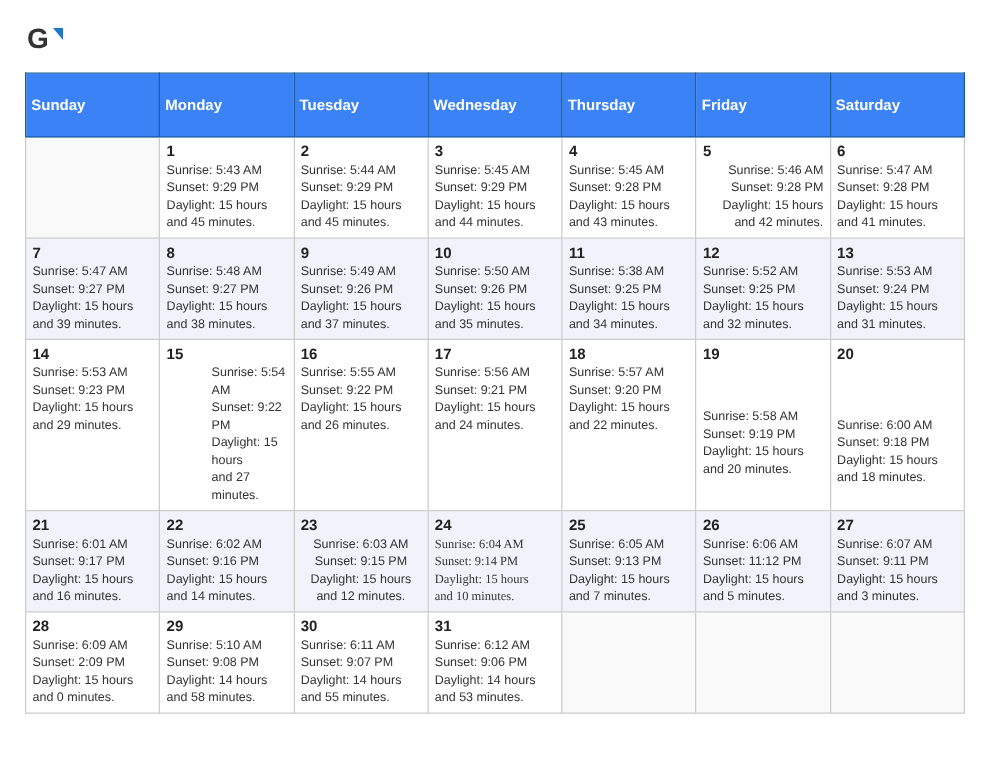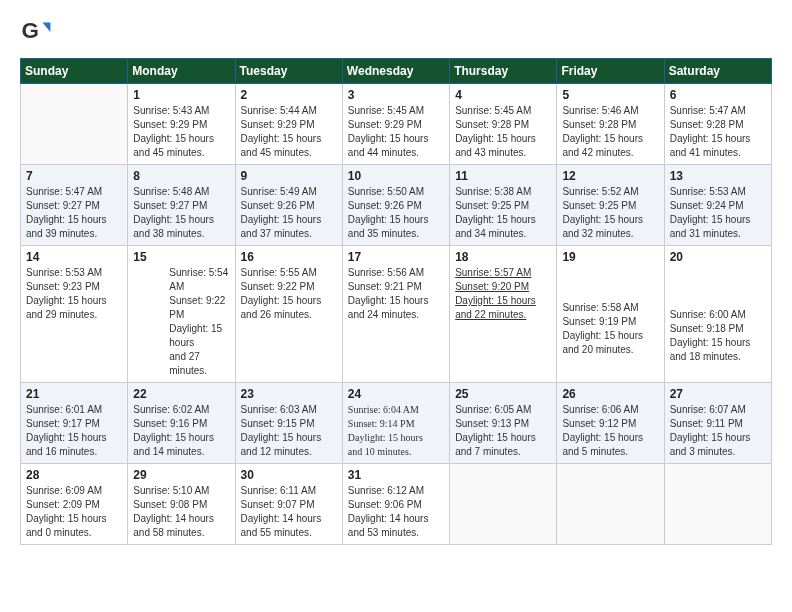--- a/index.html
+++ b/index.html
@@ -51,25 +51,25 @@
     .subtitle {
       font-size: 14px;
       color: #444;
     }
     .calendar {
       width: 100%;
       border-collapse: collapse;
       border: 1px solid #ccc;
     }
     .calendar th {
-      background: #14532d;
+      background: #3b82f6;
       color: #fff;
       font-size: 12px;
       font-weight: bold;
-      padding: 5px 4px;
+      padding: 18px 4px;
       text-align: left;
       border: 1px solid #1a5fa0;
     }
     .calendar td {
       vertical-align: top;
       border: 1px solid #ccc;
       padding: 4px 5px;
       width: calc(100% / 7);
       min-height: 80px;
       font-size: 10px;
@@ -154,21 +154,21 @@
           </td>
           <td>
             <span class="day-number">4</span>
             <div class="day-info" style="white-space: pre-line;">Sunrise: 5:45 AM
 Sunset: 9:28 PM
 Daylight: 15 hours
 and 43 minutes.</div>
           </td>
           <td>
             <span class="day-number">5</span>
-            <div class="day-info" style="white-space: pre-line;">Sunrise: 5:46 AM
+            <div class="day-info" style="white-space: pre-line; text-align: right;">Sunrise: 5:46 AM
 Sunset: 9:28 PM
 Daylight: 15 hours
 and 42 minutes.</div>
           </td>
           <td>
             <span class="day-number">6</span>
             <div class="day-info" style="white-space: pre-line;">Sunrise: 5:47 AM
 Sunset: 9:28 PM
 Daylight: 15 hours
 and 41 minutes.</div>
@@ -249,21 +249,21 @@
           </td>
           <td>
             <span class="day-number">17</span>
             <div class="day-info" style="white-space: pre-line;">Sunrise: 5:56 AM
 Sunset: 9:21 PM
 Daylight: 15 hours
 and 24 minutes.</div>
           </td>
           <td>
             <span class="day-number">18</span>
-            <div class="day-info" style="white-space: pre-line; text-decoration: underline;">Sunrise: 5:57 AM
+            <div class="day-info" style="white-space: pre-line;">Sunrise: 5:57 AM
 Sunset: 9:20 PM
 Daylight: 15 hours
 and 22 minutes.</div>
           </td>
           <td>
             <span class="day-number">19</span>
             <div class="day-info" style="white-space: pre-line; margin-top: 37px;">Sunrise: 5:58 AM
 Sunset: 9:19 PM
 Daylight: 15 hours
 and 20 minutes.</div>
@@ -286,21 +286,21 @@
           </td>
           <td>
             <span class="day-number">22</span>
             <div class="day-info" style="white-space: pre-line;">Sunrise: 6:02 AM
 Sunset: 9:16 PM
 Daylight: 15 hours
 and 14 minutes.</div>
           </td>
           <td>
             <span class="day-number">23</span>
-            <div class="day-info" style="white-space: pre-line;">Sunrise: 6:03 AM
+            <div class="day-info" style="white-space: pre-line; text-align: center;">Sunrise: 6:03 AM
 Sunset: 9:15 PM
 Daylight: 15 hours
 and 12 minutes.</div>
           </td>
           <td>
             <span class="day-number">24</span>
             <div class="day-info" style="white-space: pre-line; font-family: Liberation Serif, serif;">Sunrise: 6:04 AM
 Sunset: 9:14 PM
 Daylight: 15 hours
 and 10 minutes.</div>
@@ -308,21 +308,21 @@
           <td>
             <span class="day-number">25</span>
             <div class="day-info" style="white-space: pre-line;">Sunrise: 6:05 AM
 Sunset: 9:13 PM
 Daylight: 15 hours
 and 7 minutes.</div>
           </td>
           <td>
             <span class="day-number">26</span>
             <div class="day-info" style="white-space: pre-line;">Sunrise: 6:06 AM
-Sunset: 9:12 PM
+Sunset: 11:12 PM
 Daylight: 15 hours
 and 5 minutes.</div>
           </td>
           <td>
             <span class="day-number">27</span>
             <div class="day-info" style="white-space: pre-line;">Sunrise: 6:07 AM
 Sunset: 9:11 PM
 Daylight: 15 hours
 and 3 minutes.</div>
           </td>

